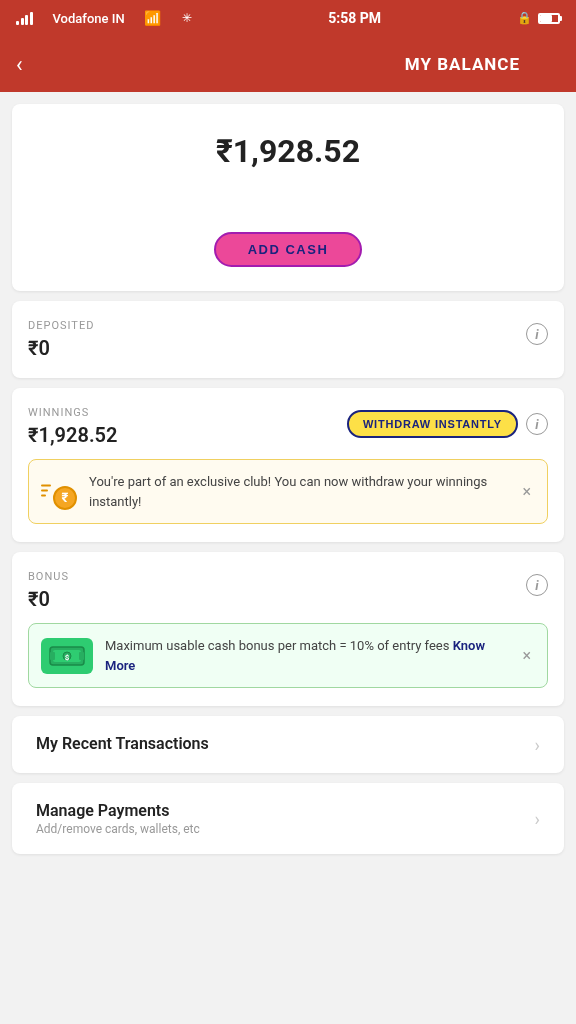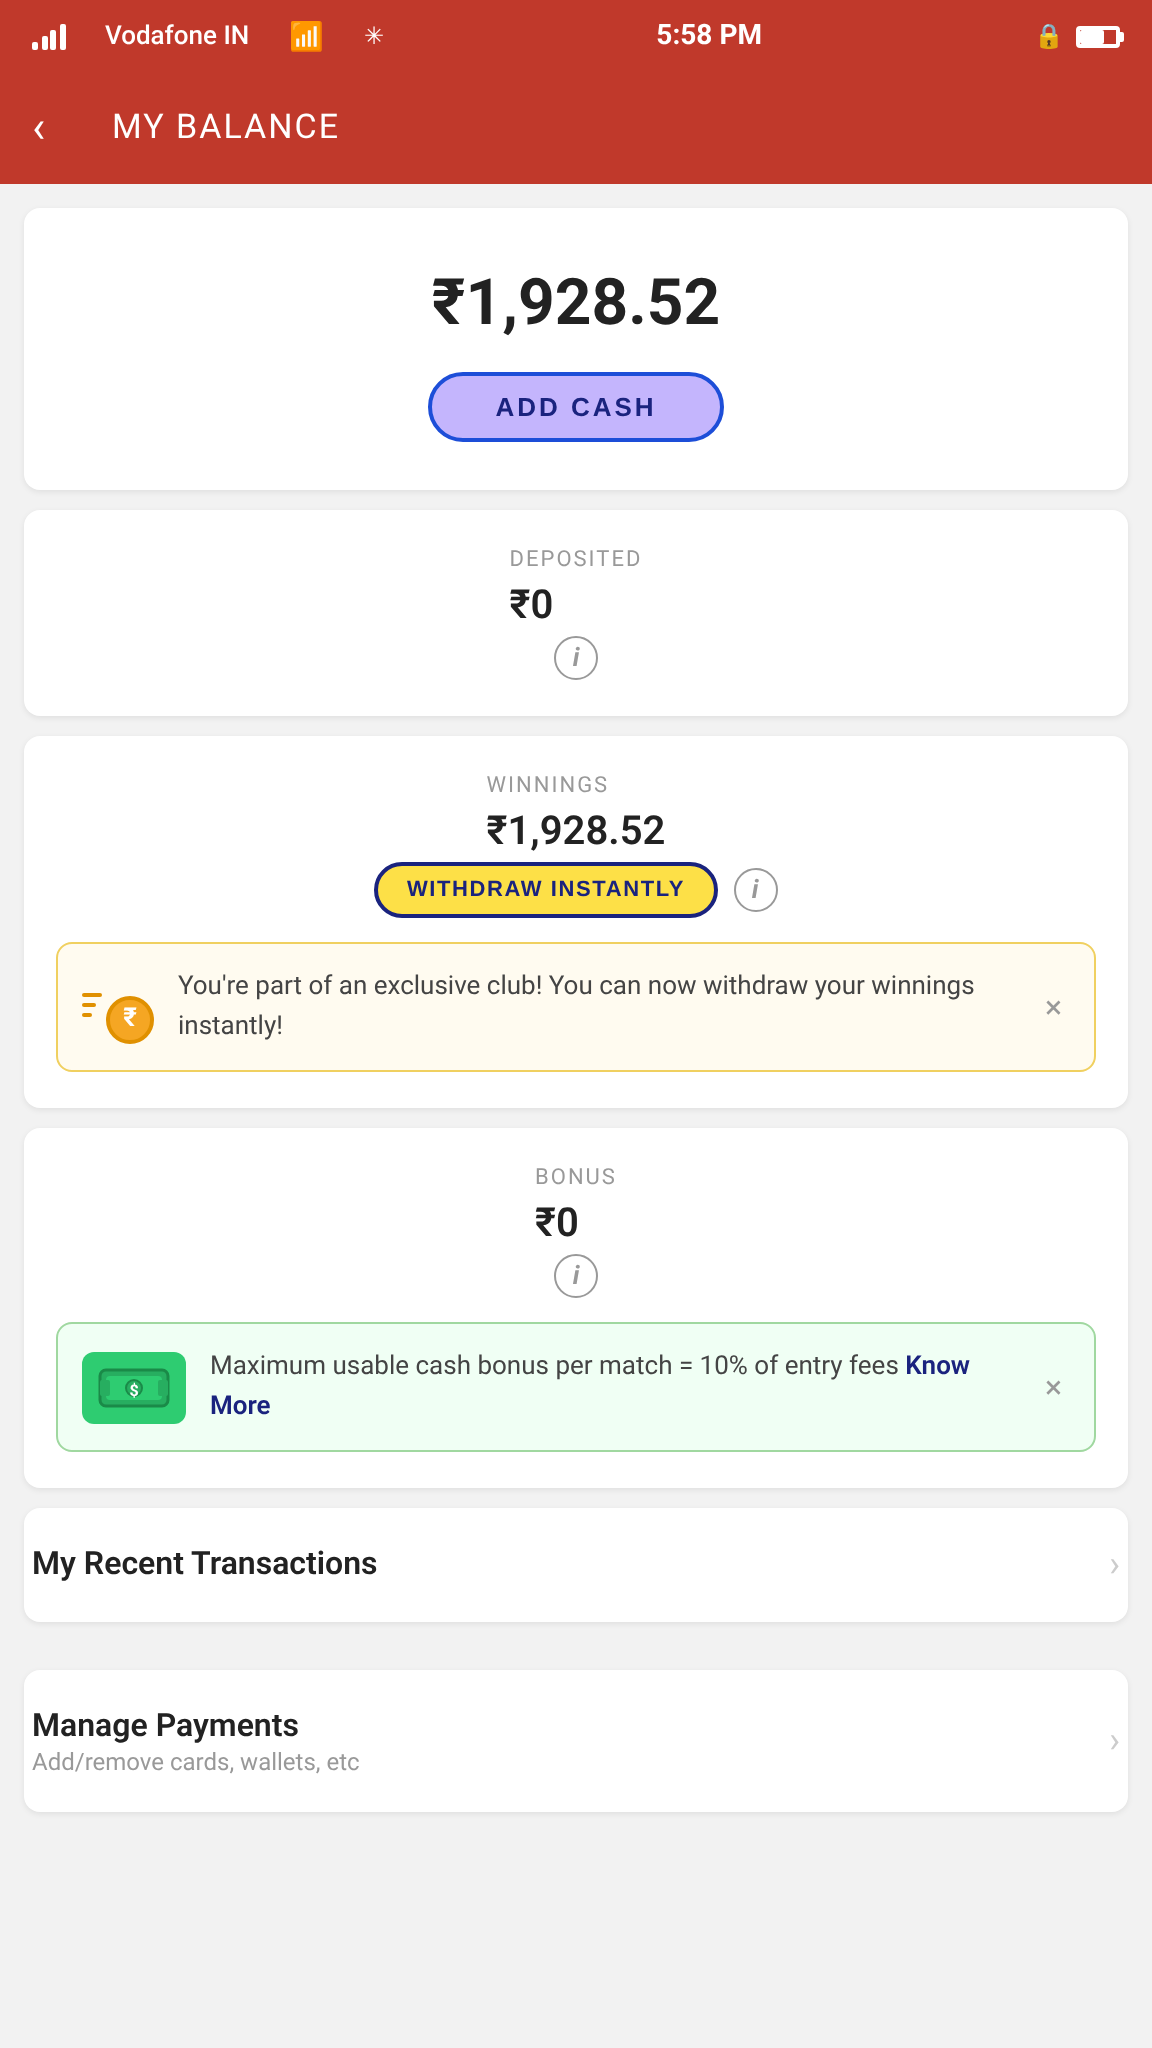--- a/index.html
+++ b/index.html
@@ -55,21 +55,21 @@
       display: flex;
       align-items: center;
       padding: 0 16px;
       height: 56px;
     }
     .header-back {
       font-size: 22px; color: white; cursor: pointer;
       width: 40px; display: flex; align-items: center;
     }
     .header-title {
-      flex: 1; text-align: left; font-size: 17px; font-weight: 400;
+      flex: 1; text-align: right; font-size: 17px; font-weight: 700;
       letter-spacing: 1px; margin-right: 40px;
     }
 
     
     .main-content { padding: 12px; }
 
     
     .balance-card {
       background: white;
       border-radius: 8px;
@@ -80,45 +80,45 @@
     }
     .total-balance-label {
       font-size: 12px; color: #999; letter-spacing: 1px; text-transform: uppercase;
       margin-bottom: 6px;
     }
     .total-balance-amount {
       font-size: 32px; font-weight: 700; color: #222;
       margin-bottom: 16px;
     }
     .add-cash-btn {
-      border: 2px solid #1d4ed8;
-      background: #c4b5fd;
+      border: 2px solid #a21caf;
+      background: #ec4899;
       color: #1a237e;
       border-radius: 24px;
       padding: 8px 32px;
       font-size: 13px;
       font-weight: 700;
       letter-spacing: 1.5px;
       cursor: pointer;
       display: inline-block;
+      margin-top: 46px;
     }
 
     
     .section-card {
       background: white;
       border-radius: 8px;
       padding: 18px 16px;
       margin-bottom: 10px;
       box-shadow: 0 1px 3px rgba(0,0,0,0.08);
     }
     .section-row {
       display: flex;
-      align-items: center;
+      align-items: flex-start;
       justify-content: space-between;
-      flex-direction: column;
     }
     .section-label {
       font-size: 11px; color: #999; letter-spacing: 1px; text-transform: uppercase;
       margin-bottom: 4px;
     }
     .section-amount {
       font-size: 20px; font-weight: 600; color: #222;
     }
     .section-right { display: flex; align-items: center; gap: 8px; margin-top: 4px; }
 
@@ -181,22 +181,22 @@
       display: flex; align-items: center; justify-content: center;
       flex-shrink: 0;
     }
 
     .know-more-link { color: #1a237e; font-weight: 600; cursor: pointer; }
 
     
     .nav-item {
       background: white;
       border-radius: 8px;
-      padding: 18px 4px;
-      margin-bottom: 24px;
+      padding: 18px 24px;
+      margin-bottom: 10px;
       display: flex;
       align-items: center;
       justify-content: space-between;
       cursor: pointer;
       box-shadow: 0 1px 3px rgba(0,0,0,0.08);
     }
     .nav-item-left {}
     .nav-item-title { font-size: 16px; font-weight: 600; color: #222; margin-bottom: 2px; }
     .nav-item-subtitle { font-size: 12px; color: #999; }
     .nav-arrow {

